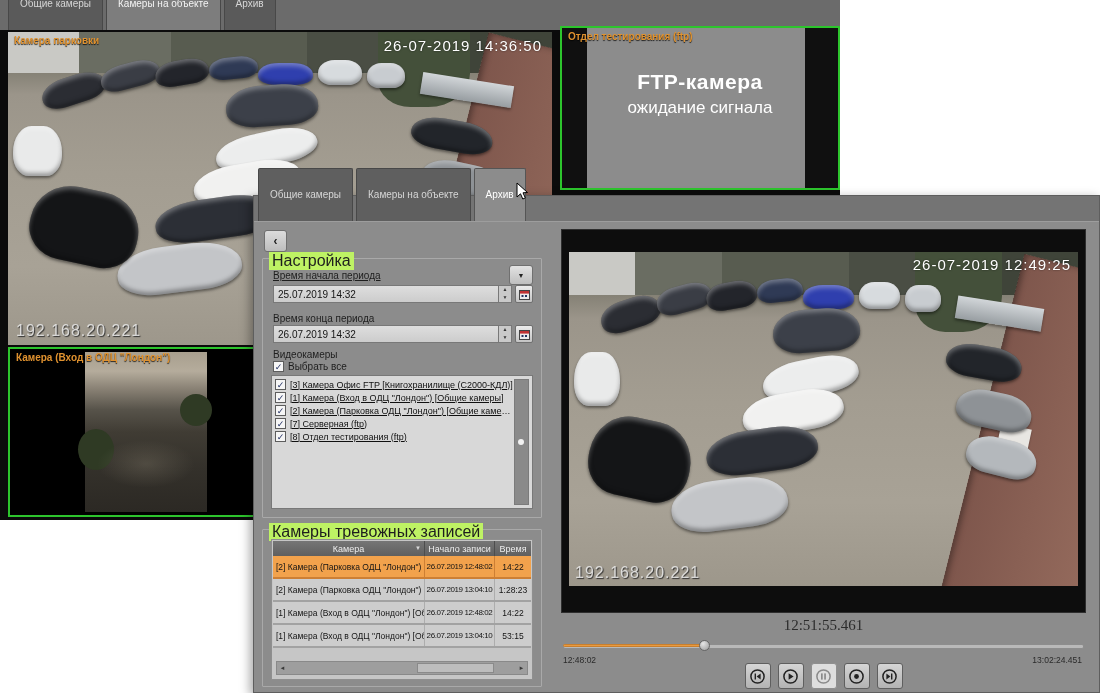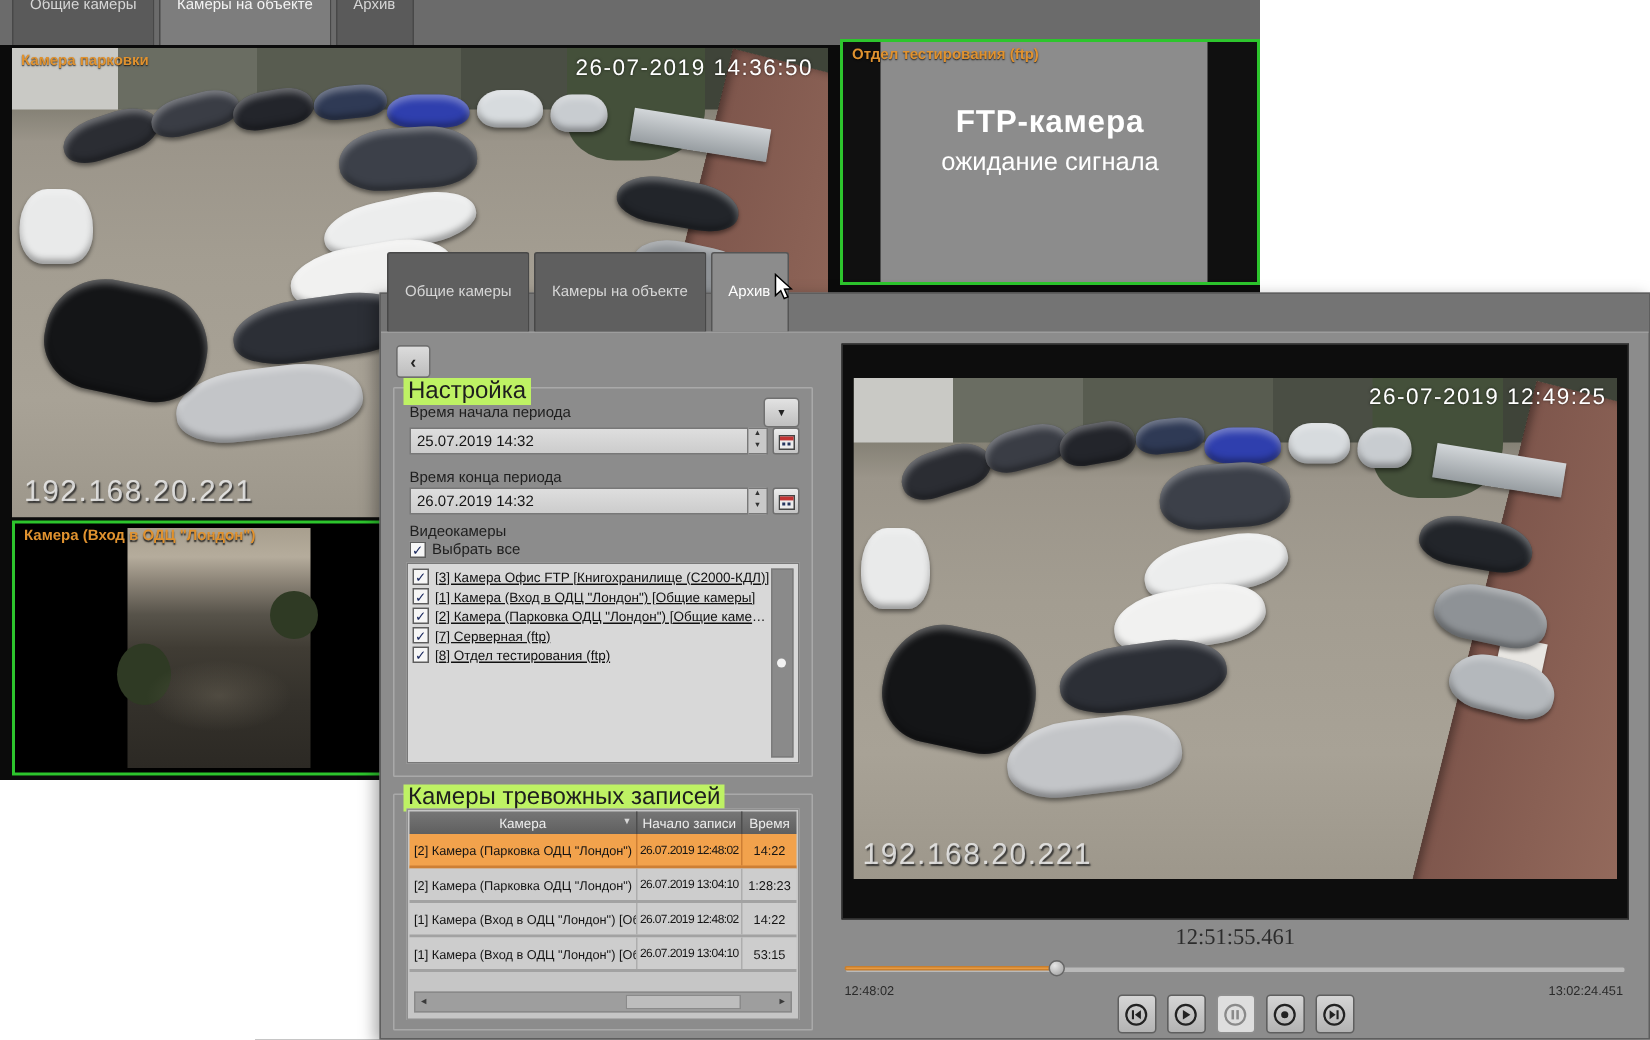--- a/index.html
+++ b/index.html
@@ -13,21 +13,21 @@
   .tab{height:21px;line-height:21px;padding:16px 11px;font-size:10px;color:#d6d6d6;background:#5a5a5a;
        border:1px solid #484848;border-bottom:none;border-radius:2px 2px 0 0;white-space:nowrap;cursor:default;}
   .bgw-tabs .tab.active{background:#7d7d7d;color:#f4f4f4;}
   .cam-area{position:absolute;left:0;top:30px;right:0;bottom:0;background:#0b0b0b;}
   .cam{position:absolute;overflow:hidden;background:#000;}
   .cam.green{border:2px solid #2dc52d;box-sizing:border-box;}
   .cam-label{position:absolute;top:3px;left:6px;font-size:10px;font-weight:bold;color:#e0922f;z-index:6;
              text-shadow:0 1px 1px rgba(0,0,0,.8);white-space:nowrap;}
   .cam-ts{position:absolute;top:5px;right:10px;font-size:15px;color:#fff;z-index:6;letter-spacing:1px;
           text-shadow:0 0 2px rgba(0,0,0,.6);white-space:nowrap;}
-  .cam-ip{position:absolute;bottom:5px;left:8px;font-size:20px;color:rgba(235,235,235,.85);z-index:6;
+  .cam-ip{position:absolute;bottom:5px;left:8px;font-size:16px;color:rgba(235,235,235,.85);z-index:6;
           letter-spacing:1px;text-shadow:1px 1px 1px rgba(40,40,40,.9);}
   #cam-parking{left:8px;top:2px;width:544px;height:313px;}
   #cam-ftp{left:560px;top:-4px;width:280px;height:164px;}
   #cam-entrance{left:8px;top:317px;width:540px;height:170px;}
 
   
   .scene-host{position:absolute;inset:0;}
   .parking-scene{position:absolute;inset:0;overflow:hidden;
     background:linear-gradient(180deg,#454940 0%,#5c5f54 5%,#7f7c70 11%,#9b958a 20%,#a39d91 45%,#a8a296 75%,#9d978b 100%);}
   .ps-band{position:absolute;left:0;top:0;width:100%;height:13%;
@@ -67,21 +67,21 @@
   .fg-label{font-size:10px;color:#1e1e1e;white-space:nowrap;}
   .back-btn{position:absolute;left:10px;top:34px;width:21px;height:20px;background:linear-gradient(#dcdcdc,#bdbdbd);
     border:1px solid #6f6f6f;border-radius:3px;font-size:12px;font-weight:bold;color:#222;
     display:flex;align-items:center;justify-content:center;cursor:default;}
 
   .groupbox{position:absolute;border:1px solid #a9a9a9;border-radius:1px;}
   .group-title{position:absolute;top:-7px;left:6px;background:#bef264;padding:0 3px;font-size:16px;color:#1e1e1e;text-align:right;}
   #group-settings{left:8px;top:62px;width:278px;height:258px;}
   #group-records{left:8px;top:333px;width:278px;height:156px;}
 
-  .lbl-start{position:absolute;left:10px;top:11px;}
+  .lbl-start{position:absolute;left:10px;top:11px;text-decoration:underline;}
   .dd-btn{position:absolute;right:8px;top:6px;width:22px;height:18px;background:linear-gradient(#e2e2e2,#bfbfbf);
     border:1px solid #707070;border-radius:3px;font-size:7px;color:#222;display:flex;align-items:center;justify-content:center;}
   .dt-row{position:absolute;left:10px;right:8px;height:18px;display:flex;}
   #row-start{top:26px;} .lbl-end{position:absolute;left:10px;top:54px;}
   #row-end{top:66px;}
   .dt-input{flex:1;background:linear-gradient(#dedede,#cccccc);border:1px solid #787878;font-size:10px;
     color:#141414;display:flex;align-items:center;padding:0 4px;box-sizing:border-box;}
   .spin{width:13px;border:1px solid #787878;border-left:none;background:#c9c9c9;display:flex;flex-direction:column;box-sizing:border-box;}
   .spin span{flex:1;font-size:5px;line-height:7px;text-align:center;color:#333;}
   .cal-btn{width:18px;height:18px;margin-left:3px;background:linear-gradient(#ececec,#c4c4c4);

